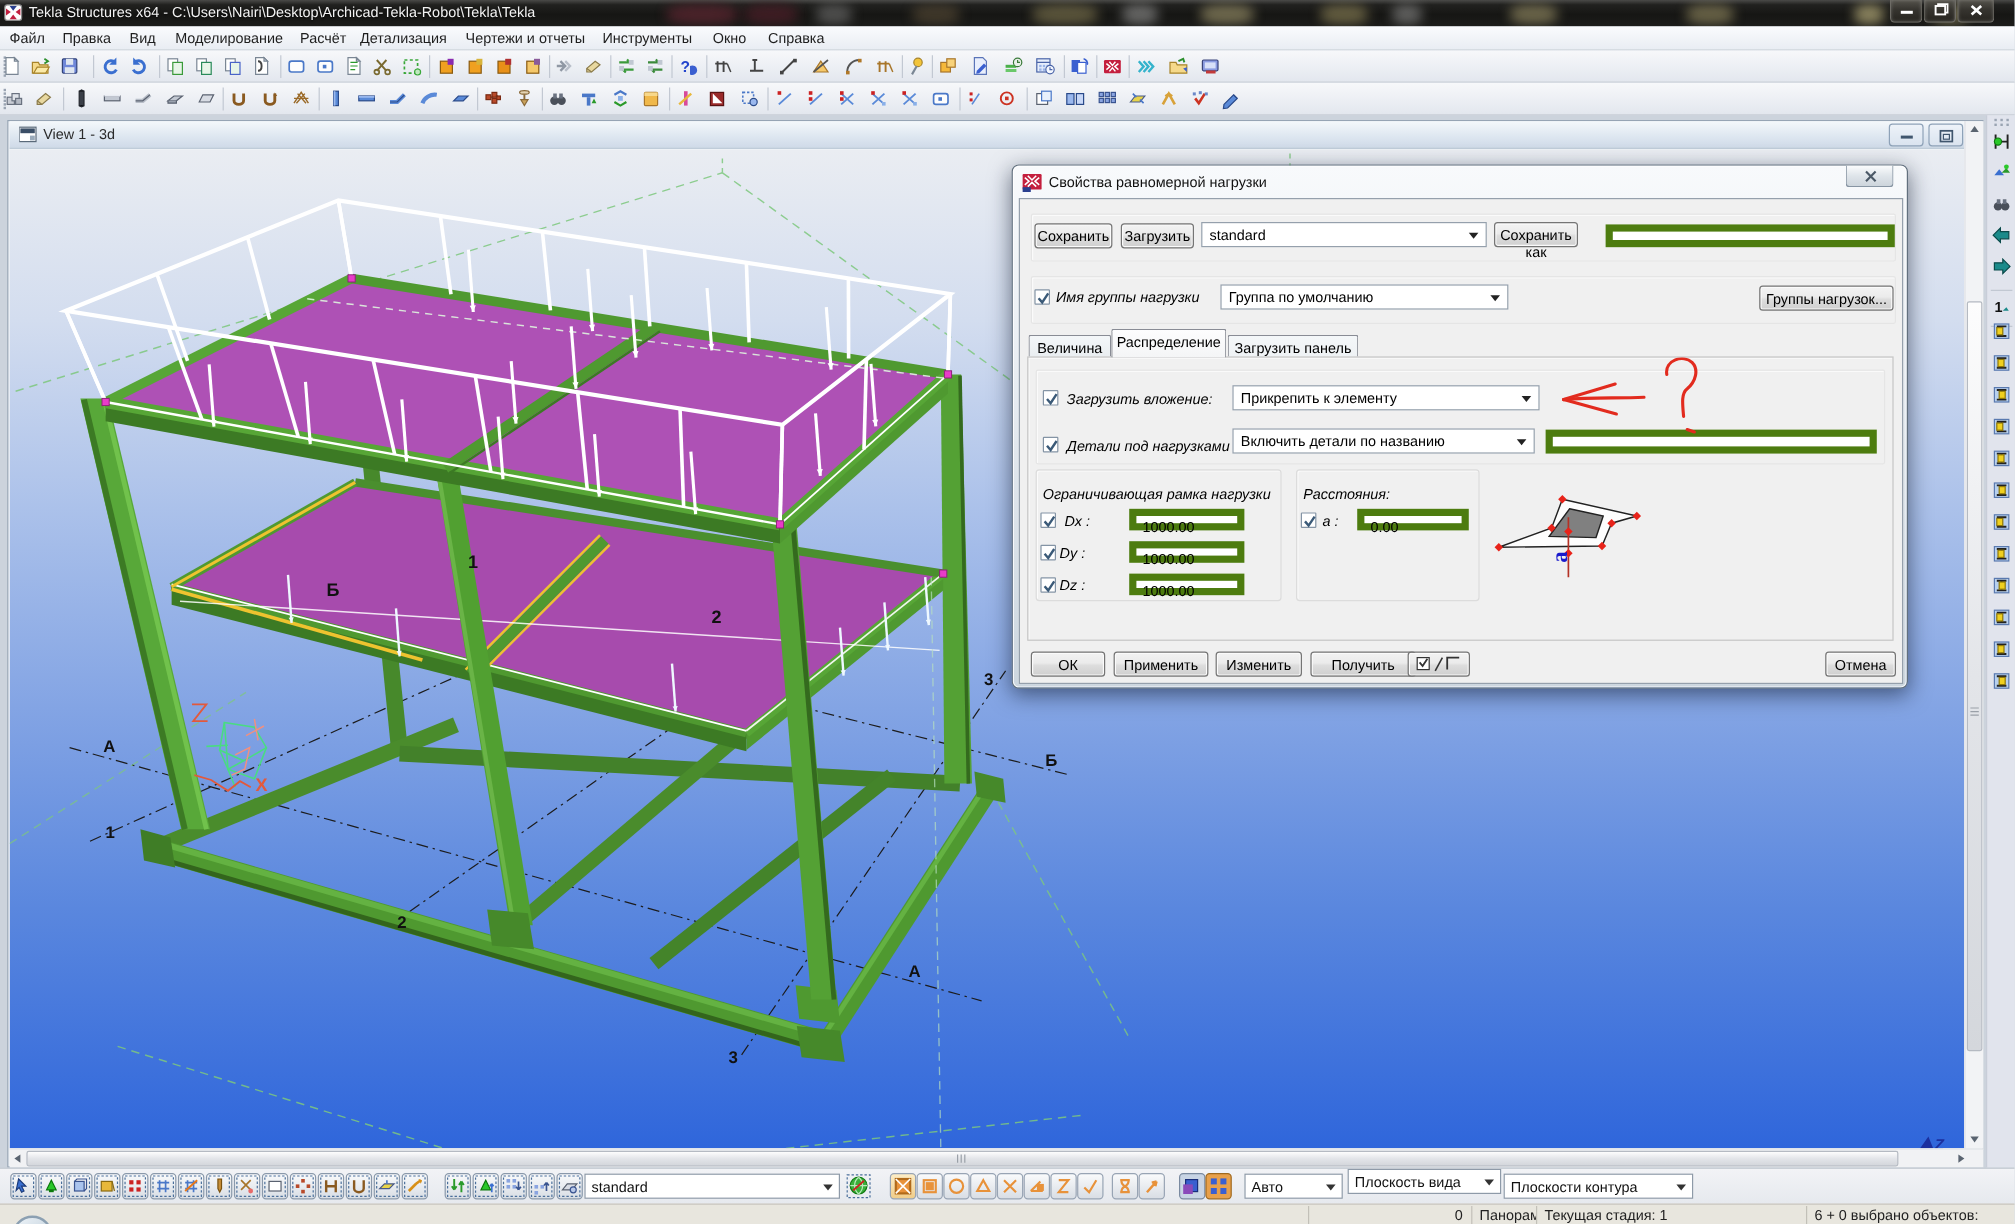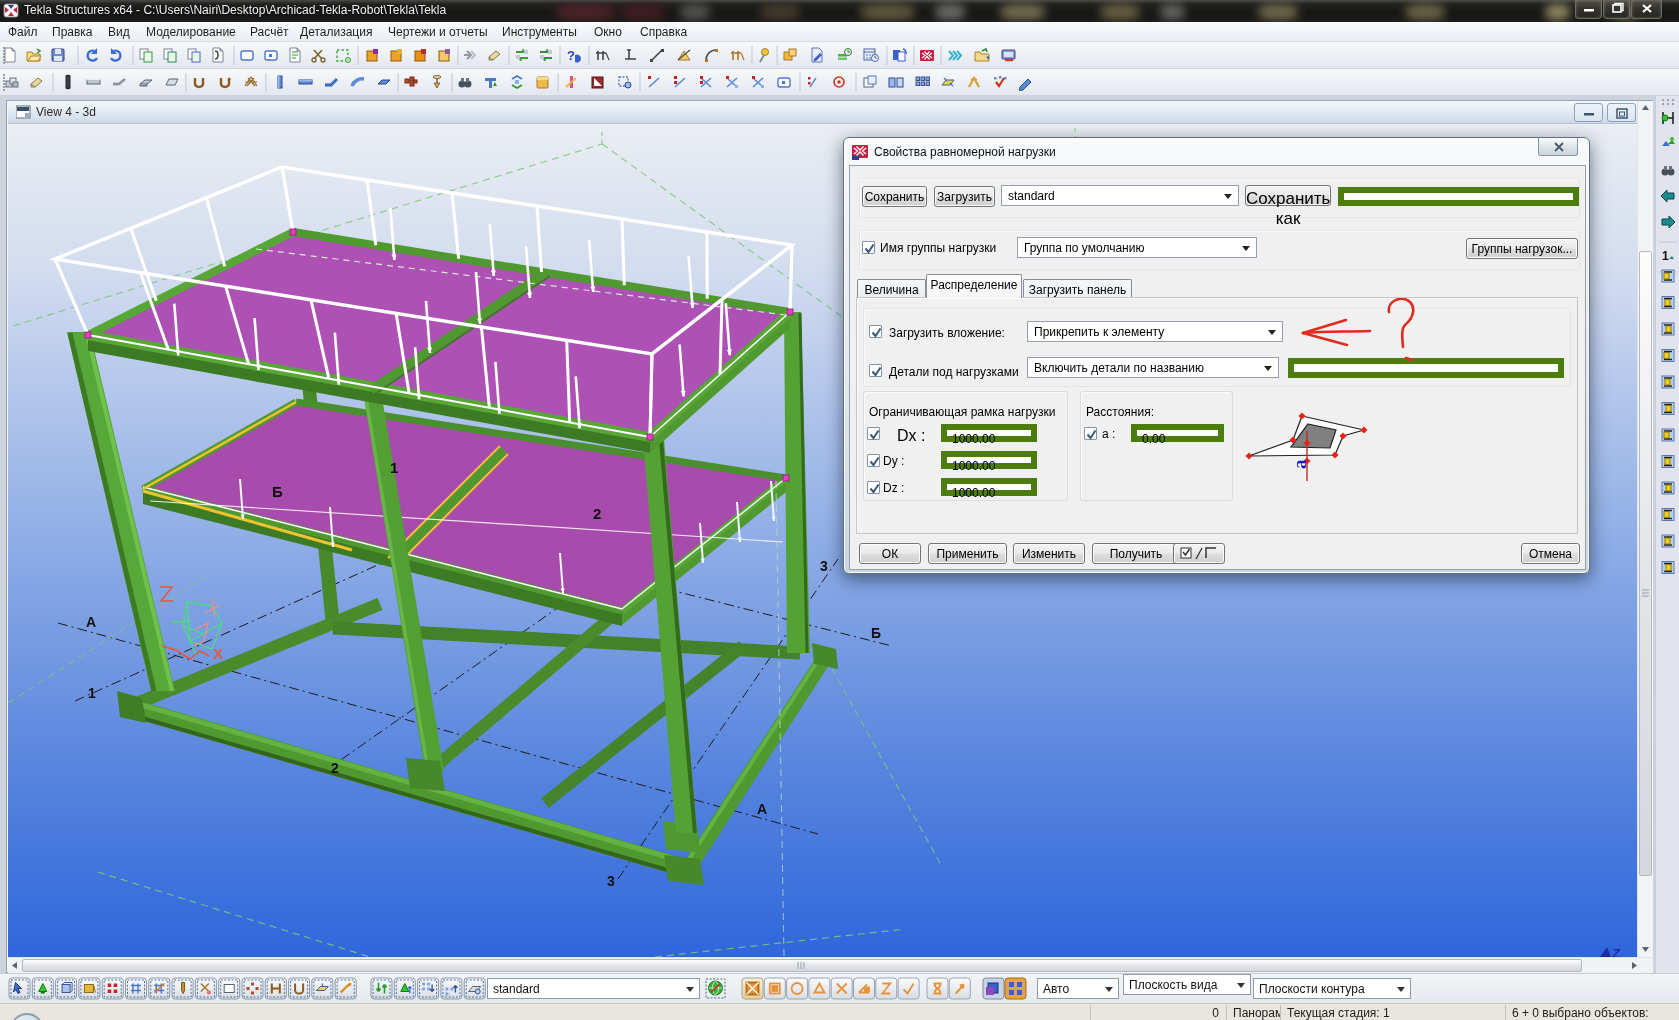--- a/index.html
+++ b/index.html
@@ -40,21 +40,21 @@
 #dlgc{position:absolute;left:5px;top:27px;width:737px;height:405px;background:#f0f0f0;border:1px solid #95a0ac;}
 .etch{position:absolute;border:1px solid #e5e5e5;box-shadow:inset 1px 1px 0 #fafafa;border-radius:2px;}
 .btn{position:absolute;height:21px;border:1px solid #757575;border-radius:3px;background:linear-gradient(180deg,#f3f3f3 0%,#ebebeb 45%,#dddddd 55%,#cfcfcf 100%);font-size:12px;color:#000;text-align:center;box-shadow:inset 0 0 0 1px #fbfbfb;}
 .btn span{position:relative;top:3px;}
 .combo{position:absolute;height:21px;background:#fff;border:1px solid #95a0ac;font-size:12px;color:#000;}
 .combo span{position:absolute;left:6px;top:3px;white-space:nowrap;}
 .combo i{position:absolute;right:6px;top:8px;border:4px solid transparent;border-top:5px solid #222;}
 .tf{position:absolute;background:#fff;border:6px solid #4d7c0f;}
 .cb{position:absolute;width:13px;height:13px;background:#fff;border:1px solid #8494a5;border-radius:1px;}
 .cb svg{position:absolute;left:0px;top:0px;}
-.lbl{position:absolute;font-size:12px;color:#000;white-space:nowrap;}
+.lbl{position:absolute;font-size:12px;color:#000;white-space:nowrap;font-style:italic;}
 .tab{position:absolute;border:1px solid #898c95;border-bottom:none;border-radius:2px 2px 0 0;background:linear-gradient(180deg,#f4f7f9,#e9edf0);font-size:12px;color:#000;text-align:center;}
 .tab span{position:relative;top:3px;text-align:right;}
 #tabactive{background:linear-gradient(180deg,#fdfdfe,#f4f5f6);z-index:3;}
 #tabpanel{position:absolute;left:6px;top:131px;width:722px;height:237px;border:1px solid #c5c5c5;background:#f0f0f0;box-shadow:inset 1px 1px 0 #fafafa;}
 .grp{position:absolute;border:1px solid #dcdcdc;border-radius:3px;box-shadow:inset 1px 1px 0 #fbfbfb;}
 </style></head><body>
 <div id="screen">
 <div class="abs" id="title">
 <div class="blob" style="left:555px;top:4px;width:60px;height:16px;background:#5a2630;opacity:0.8"></div>
 <div class="blob" style="left:620px;top:4px;width:45px;height:16px;background:#4a1f28;opacity:0.8"></div>
@@ -508,21 +508,21 @@
         </g>
       </svg>
     </div>
 <div class="abs" id="viewwin">
 <div class="abs" id="viewtitle">
 <svg width="18" height="16" style="position:absolute;left:8px;top:4px">
           <rect x="0" y="1" width="14" height="12" fill="#fff" stroke="#5a6a7a"></rect>
           <rect x="1" y="2" width="12" height="4" fill="#3a4e66"></rect>
           <rect x="9" y="8" width="4" height="4" fill="#9ab"></rect>
         </svg>
-<div class="t">View 4 - 3d</div>
+<div class="t">View 1 - 3d</div>
 <div class="vtbtn" style="left:1566px;width:29px"><svg width="29" height="19">
             <rect x="9" y="9" width="10" height="2.5" fill="#40566e"></rect>
           </svg></div>
 <div class="vtbtn" style="left:1599px;width:29px">
           <svg width="12" height="11" style="position:absolute;left:8px;top:4px">
             <rect x="1" y="1" width="10" height="9" fill="none" stroke="#40566e" stroke-width="1.5"></rect>
             <rect x="3.5" y="4" width="5" height="4" fill="none" stroke="#40566e"></rect>
           </svg>
         </div>
 <div class="vtbtn" style="left:1631px;width:10px"></div>
@@ -1120,21 +1120,21 @@
           <path d="M16 5 l8 8 M24 5 l-8 8" stroke="#4a5866" stroke-width="1.8"></path>
         </svg></div>
       <div id="dlgc">
         <div class="etch" style="left:9px;top:12px;width:721px;height:40px"></div>
         <div class="btn" style="left:12px;top:20px;width:65px;font-size:12px"><span>Сохранить</span></div>
         <div class="btn" style="left:84px;top:20px;width:61px;font-size:12px"><span>Загрузить</span></div>
         <div class="combo" style="left:151px;top:19px;width:238px">
           <span>standard</span>
           <i></i>
         </div>
-        <div class="btn" style="left:395px;top:19px;width:86px;font-size:17px"><span>Сохранить как</span></div>
+        <div class="btn" style="left:395px;top:19px;width:70px;font-size:12px"><span>Сохранить как</span></div>
         <div class="tf" style="left:488px;top:21px;width:241px;height:19px"></div>
         <div class="etch" style="left:9px;top:64px;width:721px;height:40px"></div>
         <div class="cb" style="left:12px;top:75px">
           <svg width="13" height="13">
             <path d="M2.5 6.5 l3 3.5 5 -7.5" fill="none" stroke="#3b5a78" stroke-width="2"></path>
           </svg>
         </div>
         <div class="lbl" style="left:30px;top:75px;font-size:12px;font-weight:normal">Имя группы нагрузки</div>
         <div class="combo" style="left:167px;top:71px;width:240px">
           <span>Группа по умолчанию</span>
@@ -1167,21 +1167,21 @@
             <i></i>
           </div>
           <div class="tf" style="left:431px;top:60px;width:276px;height:20px"></div>
           <div class="grp" style="left:6px;top:93px;width:205px;height:110px"></div>
           <div class="lbl" style="left:12px;top:107px;font-size:12px;font-weight:normal">Ограничивающая рамка нагрузки</div>
           <div class="cb" style="left:10px;top:129px">
             <svg width="13" height="13">
               <path d="M2.5 6.5 l3 3.5 5 -7.5" fill="none" stroke="#3b5a78" stroke-width="2"></path>
             </svg>
           </div>
-          <div class="lbl" style="left:40px;top:129px;font-size:16px;font-weight:normal">Dx :</div>
+          <div class="lbl" style="left:30px;top:129px;font-size:12px;font-weight:normal">Dx :</div>
           <div class="tf" style="left:84px;top:126px;width:96px;height:18px">
             <span style="position:absolute;left:5px;top:2px;font-size:12px">1000.00</span>
           </div>
           <div class="cb" style="left:10px;top:156px">
             <svg width="13" height="13">
               <path d="M2.5 6.5 l3 3.5 5 -7.5" fill="none" stroke="#3b5a78" stroke-width="2"></path>
             </svg>
           </div>
           <div class="lbl" style="left:26px;top:156px;font-size:12px;font-weight:normal">Dy :</div>
           <div class="tf" style="left:84px;top:153px;width:96px;height:18px">

